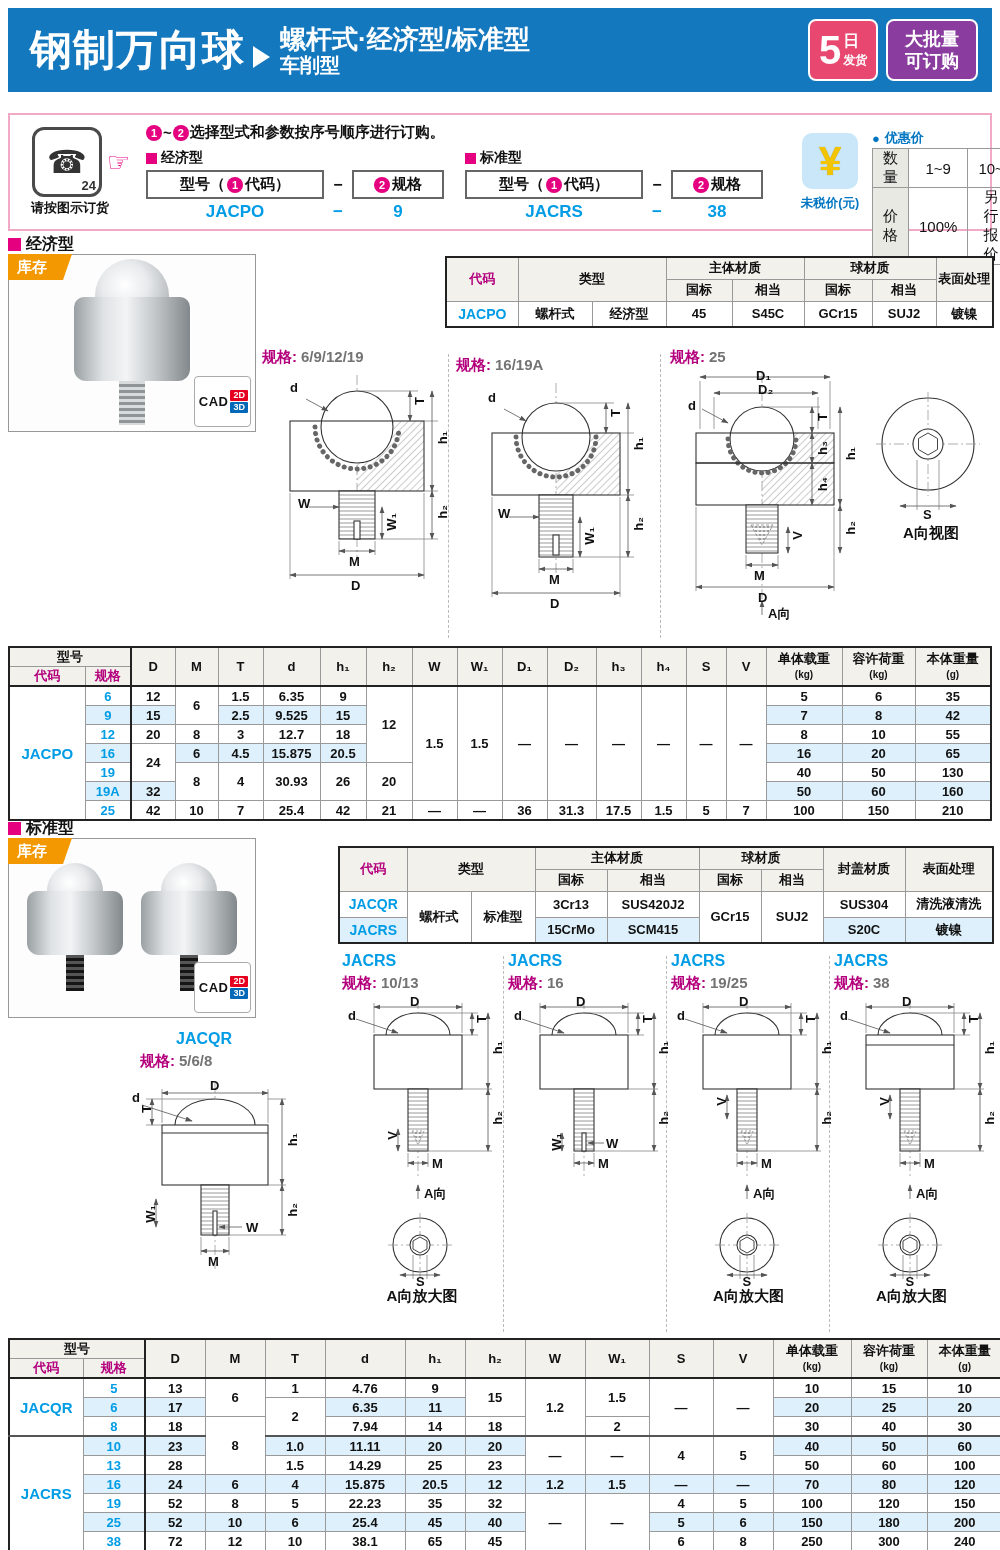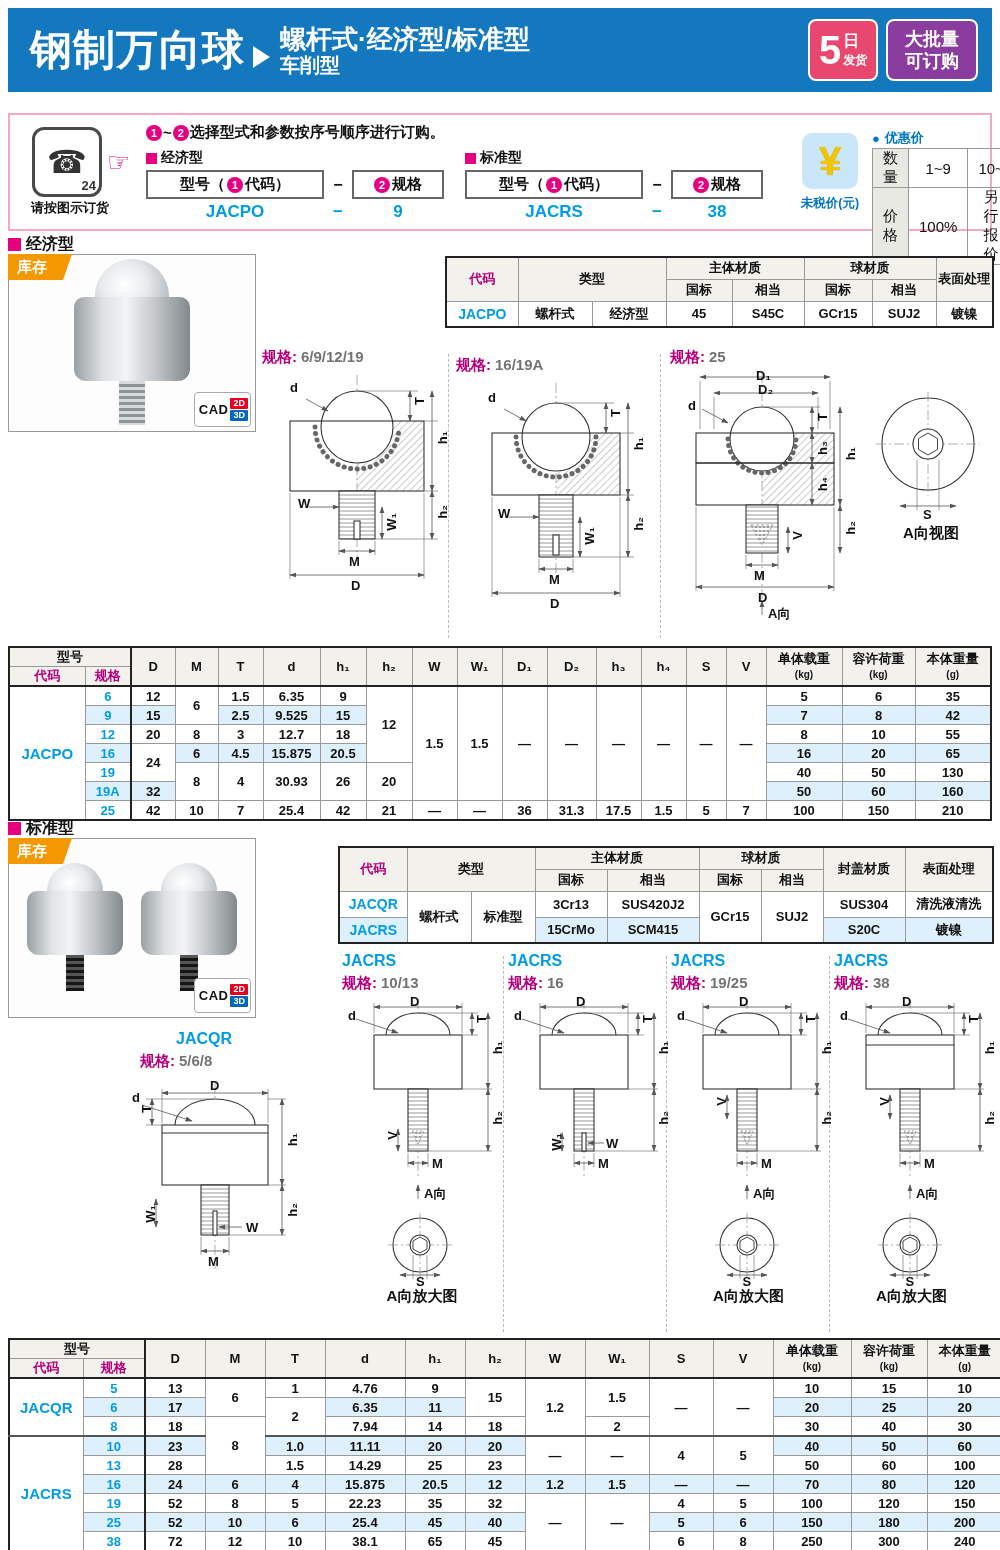--- a/index.html
+++ b/index.html
@@ -54,21 +54,21 @@
   .ustud{position:absolute;background:repeating-linear-gradient(180deg,#d8dbdc 0 3px,#8f9496 3px 6px);}
   .ustud.dark{background:repeating-linear-gradient(180deg,#555 0 3px,#151515 3px 6px);}
   .unitA .uball{top:0;left:23px;width:74px;height:74px;}
   .unitA .ubody{top:38px;left:2px;width:116px;height:84px;}
   .unitA .ustud{top:122px;left:47px;width:26px;height:44px;}
   .unitB{position:relative;width:100px;height:130px;}
   .unitB .uball{top:0;left:22px;width:56px;height:56px;}
   .unitB .ubody{top:28px;left:2px;width:96px;height:64px;}
   .unitB .ustud{top:92px;left:41px;width:18px;height:36px;}
   .cad{position:absolute;right:4px;bottom:4px;display:flex;align-items:center;border:1px solid #aaa;background:#fff;border-radius:4px;padding:1px 2px;}
-  .cadtxt{font-weight:bold;font-size:13px;letter-spacing:0.5px;margin:8px 2px;}
+  .cadtxt{font-weight:bold;font-size:13px;letter-spacing:0.5px;margin:16px 2px;}
   .cadcol{display:flex;flex-direction:column;gap:1px;}
   .c2d,.c3d{color:#fff;font-size:9px;font-weight:bold;padding:0 3px;line-height:11px;border-radius:1px;}
   .c2d{background:#e6001f;} .c3d{background:#0068b7;}
   
   .stable{border-collapse:collapse;position:absolute;table-layout:fixed;border:2px solid #222;}
   .stable td{border:1px solid #999;text-align:center;font-size:13px;font-weight:bold;padding:0;}
   .stable .hd{background:#f2f1ec;}
   .mag{color:#b4007c;}
   .blue{color:#009ce5;}
   .dtable{border-collapse:collapse;position:absolute;table-layout:fixed;border:2px solid #222;}

